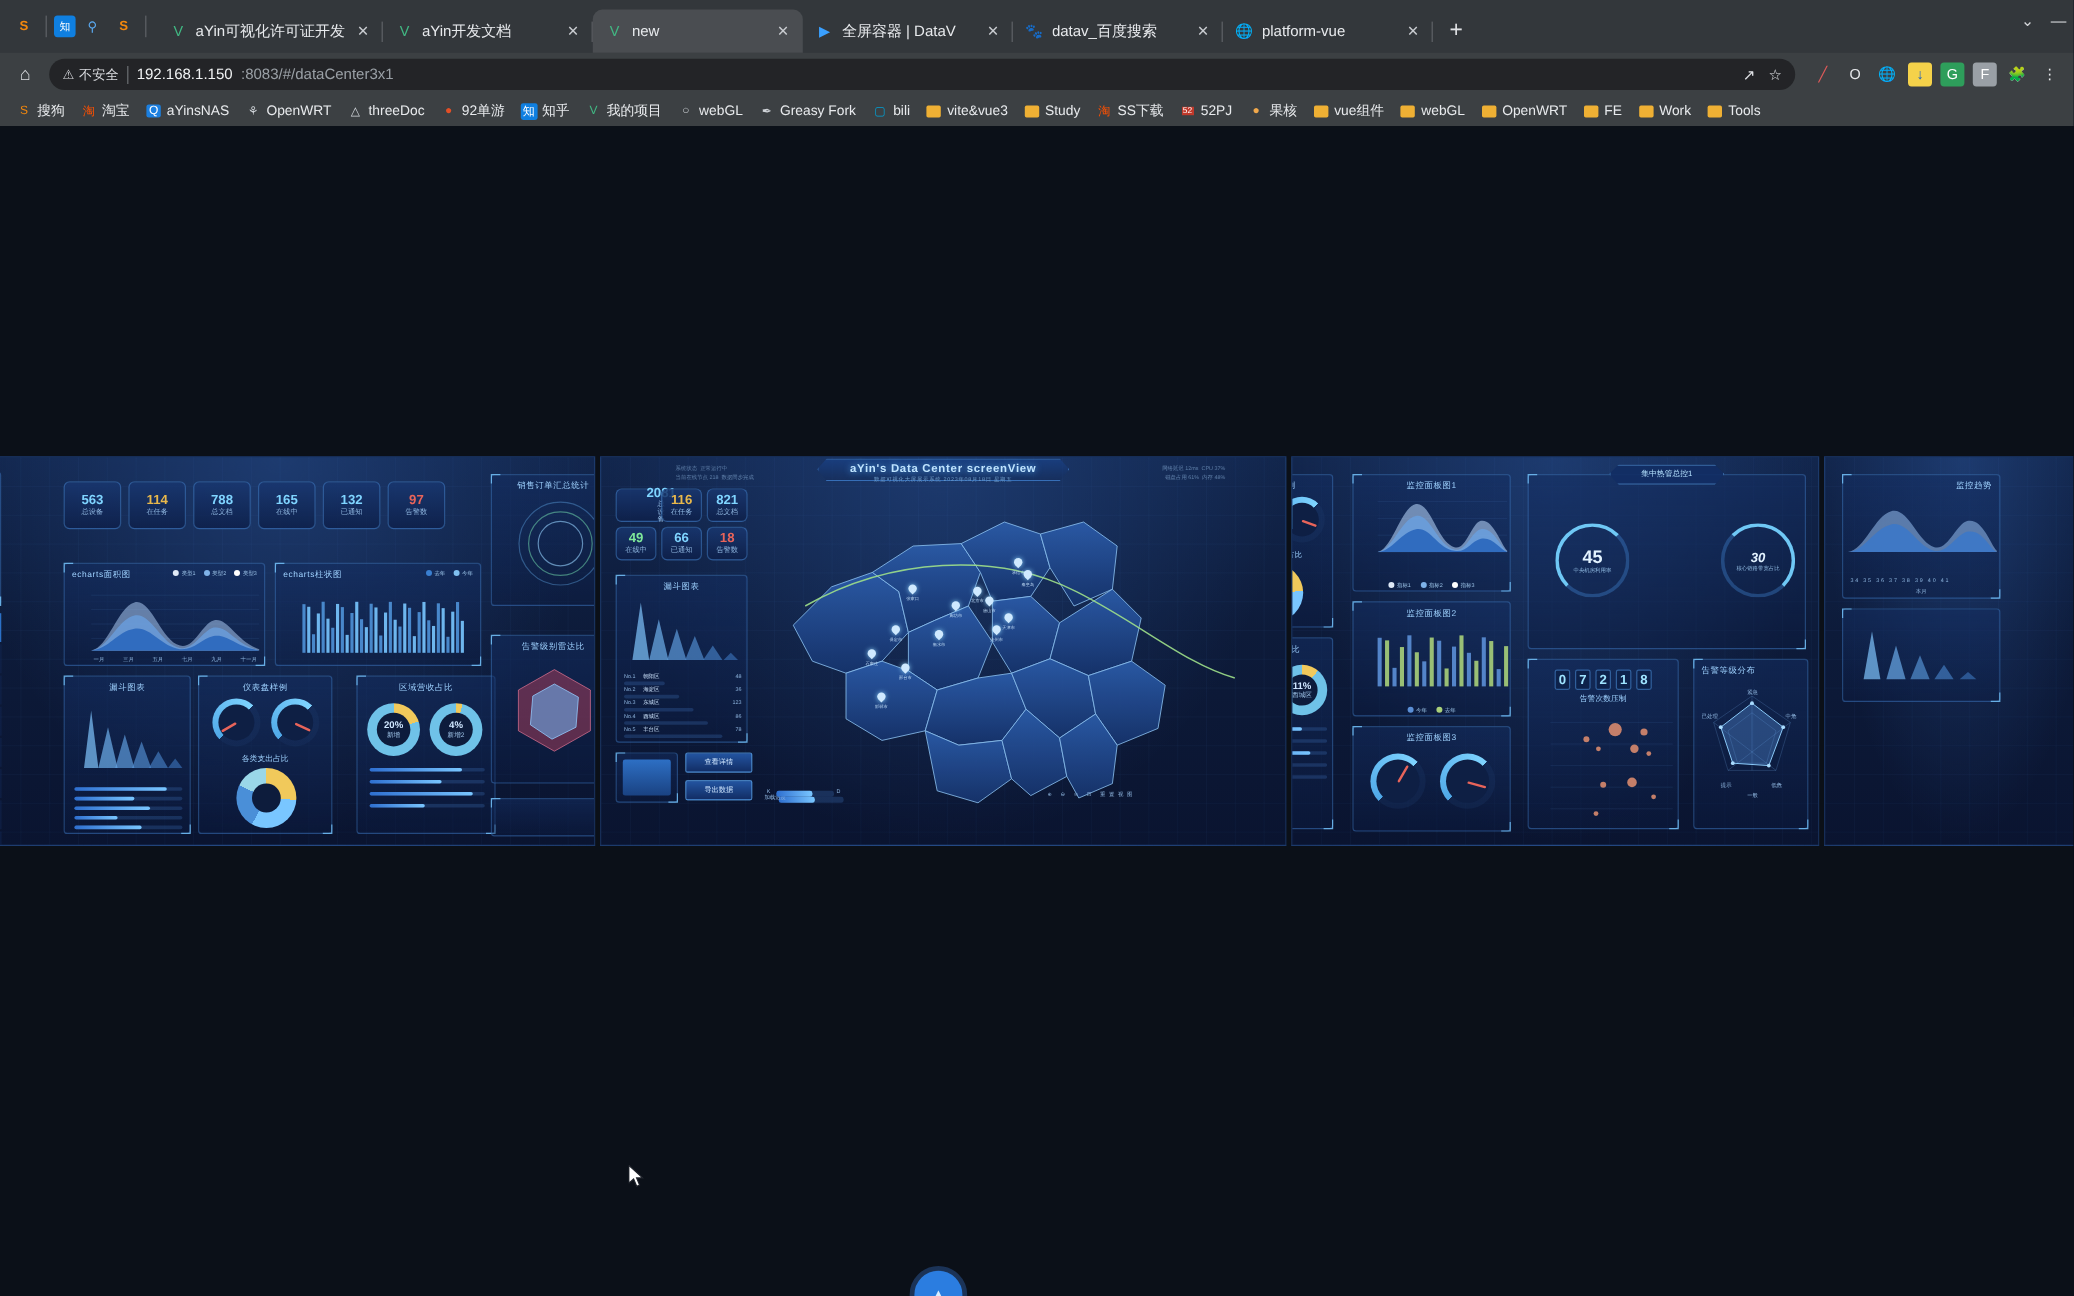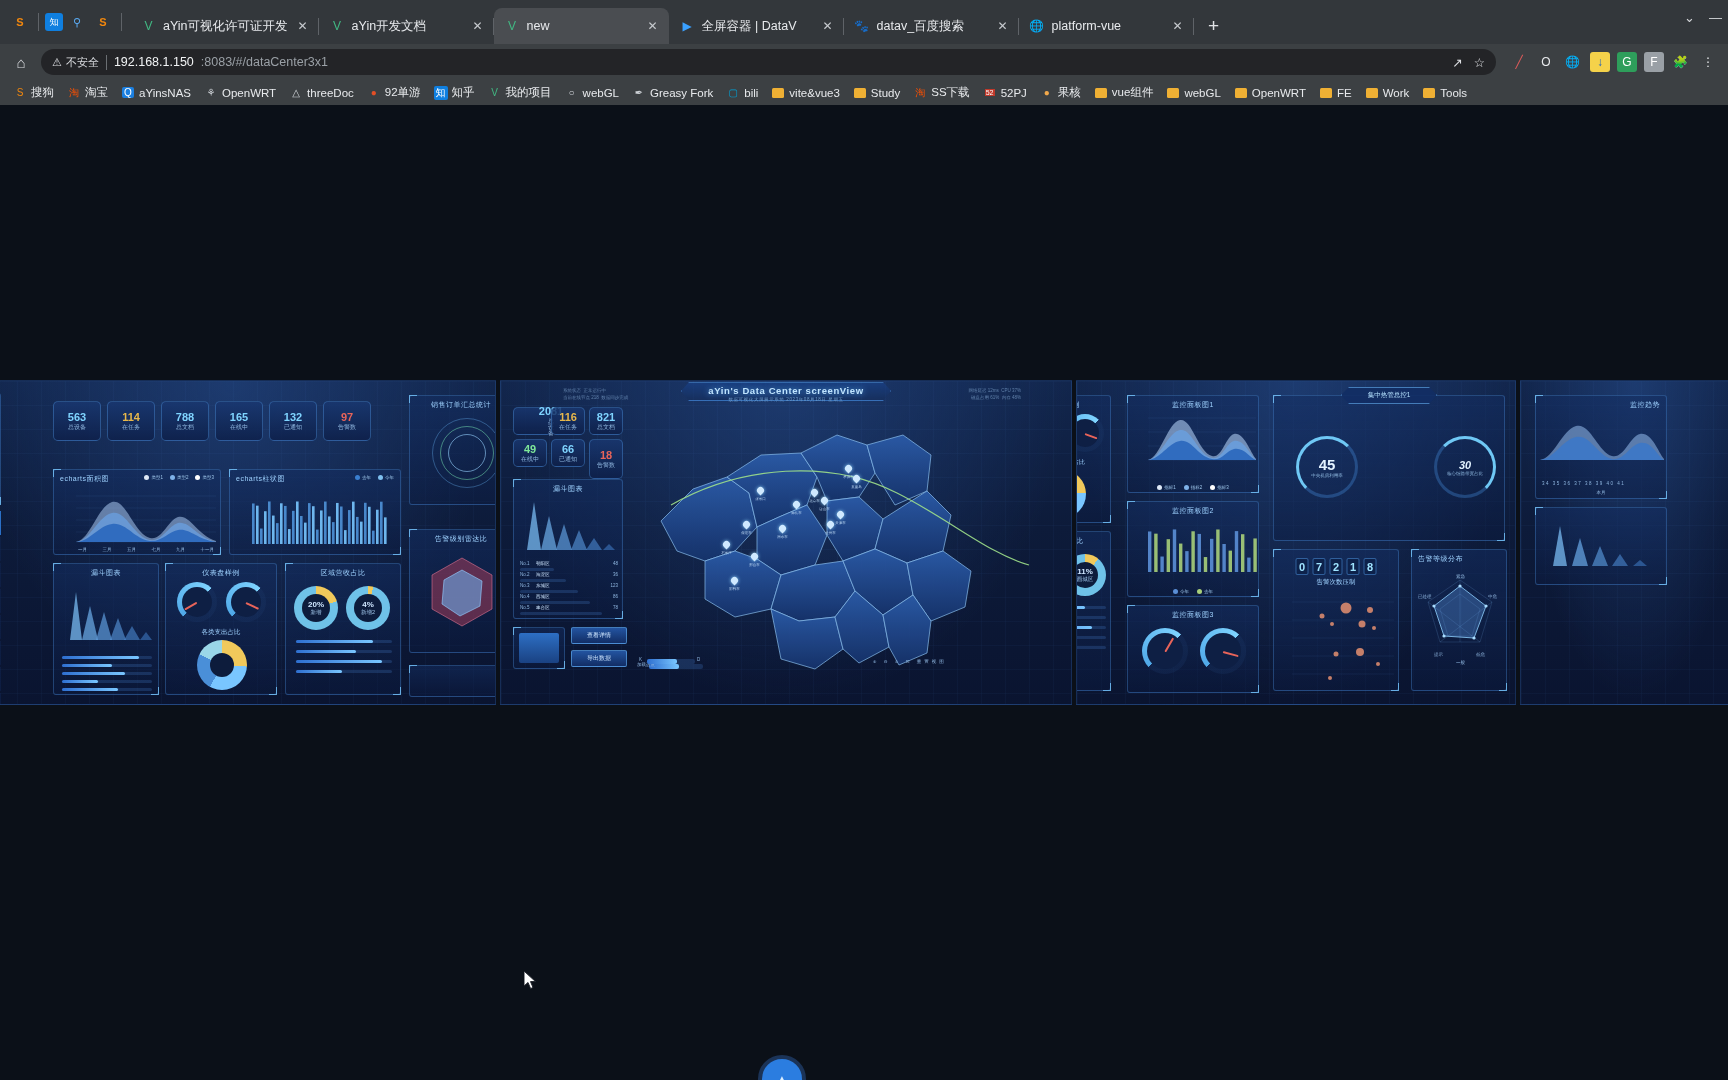--- a/index.html
+++ b/index.html
@@ -535,21 +535,21 @@
         </div>
         <div class="gauge" style="left:60px;top:18px;width:40px;height:40px;">
           <div class="needle" style="width:14px;transform:rotate(25deg);z-index:2;"></div>
         </div>
         <div style="position:absolute;top:64px;left:0;right:0;text-align:center;color:#9fd2ff;font-size:6.5px;">各类支出占比</div>
         <div class="donut" style="left:31px;top:76px;width:50px;height:50px;background:conic-gradient(#f1c95b 0 26%,#79c6ff 26% 58%,#4a8fd8 58% 82%,#9ad7e8 82% 100%);">
           <div style="position:absolute;inset:13px;border-radius:50%;background:#0d1c3c;"></div>
         </div>
       </div>
 
-      <div class="box" style="left:316px;top:182px;width:116px;height:132px;">
+      <div class="box" style="left:328px;top:182px;width:116px;height:132px;">
         <div class="bt">区域营收占比</div>
         <div class="donut" style="left:8px;top:22px;width:44px;height:44px;background:conic-gradient(#f1c95b 0 20%, #6fc2e8 20% 100%);">
           <div style="position:absolute;inset:8px;border-radius:50%;background:#0d1c3c;"></div>
           <div class="dlabel">
             <span class="pc">20%</span>
             <span class="nm">新增</span>
           </div>
         </div>
         <div class="donut" style="left:60px;top:22px;width:44px;height:44px;background:conic-gradient(#f1c95b 0 4%, #6fc2e8 4% 100%);">
           <div style="position:absolute;inset:8px;border-radius:50%;background:#0d1c3c;"></div>
@@ -644,21 +644,21 @@
       <span class="l">总文档</span>
           </div>
           <div class="statcard" style="left:12px;top:58px;width:34px;height:28px;">
       <span class="v" style="color:#7ee89a">49</span>
       <span class="l">在线中</span>
           </div>
           <div class="statcard" style="left:50px;top:58px;width:34px;height:28px;">
       <span class="v" style="color:#7fd4ff">66</span>
       <span class="l">已通知</span>
           </div>
-          <div class="statcard" style="left:88px;top:58px;width:34px;height:40px;">
+          <div class="statcard" style="left:88px;top:58px;width:34px;height:28px;">
       <span class="v" style="color:#e8645a">18</span>
       <span class="l">告警数</span>
           </div>
         </div>
 
       <div class="box" style="left:12px;top:98px;width:110px;height:140px;">
         <div class="bt">漏斗图表</div>
         <svg viewBox="0 0 110 64" style="position:absolute;left:0;top:14px;width:110px;height:64px;">
           <polygon points="20,8 27,56 13,56" fill="rgba(120,185,240,.75)"></polygon>
           <polygon points="35,22 43,56 27,56" fill="rgba(110,175,235,.7)"></polygon>

